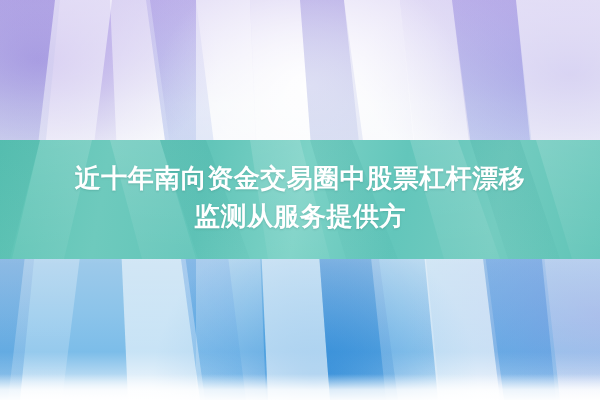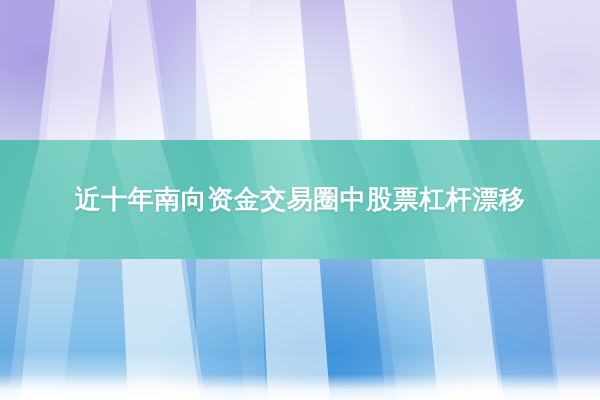--- a/index.html
+++ b/index.html
@@ -5,21 +5,21 @@
   html, body {
     margin: 0;
     padding: 0;
     background: #ffffff;
   }
   #stage {
     position: relative;
     width: 600px;
     height: 400px;
     overflow: hidden;
-    font-family: Liberation Serif, serif;
+    font-family: Liberation Mono, monospace;
   }
 
   
   .bg-base {
     position: absolute;
     inset: 0;
     background: linear-gradient(180deg,
         #cbc0ee 0%,
         #d9d3f3 10%,
         #eef1f8 26%,
@@ -201,20 +201,21 @@
         <polygon points="250,0 300,0 330,119 268,119" fill="url(#tl)"></polygon>
         <polygon points="310,0 352,0 398,119 346,119" fill="url(#td)"></polygon>
         <polygon points="410,0 458,0 500,119 444,119" fill="url(#tl)"></polygon>
         <polygon points="470,0 520,0 560,119 508,119" fill="url(#td)"></polygon>
         <polygon points="536,0 600,0 640,119 572,119" fill="url(#tl)"></polygon>
       </svg>
     </div>
 
     <div class="band-title">
       <div class="line1">近十年南向资金交易圈中股票杠杆漂移</div>
+      <div class="line2">监测从服务提供方</div>
     </div>
   </div>
 
   <div class="wash-bottomfade"></div>
 
   <div class="watermark"></div>
 
 </div>
 
 </body></html>

